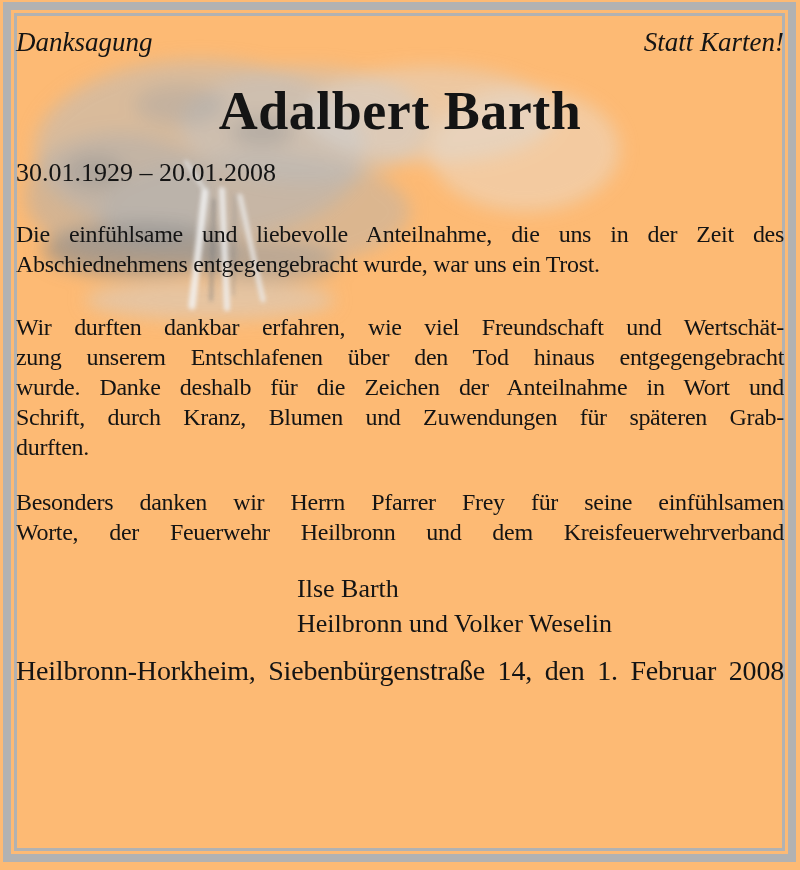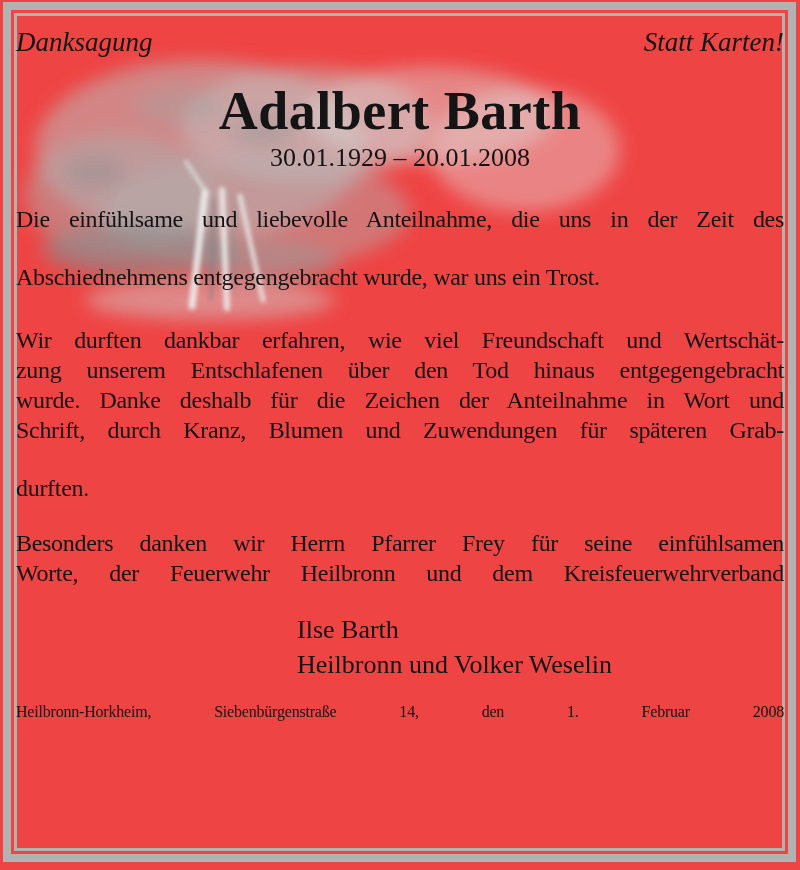--- a/index.html
+++ b/index.html
@@ -5,21 +5,21 @@
   html, body {
     margin: 0;
     padding: 0;
     width: 800px;
     height: 870px;
     background: #ffffff;
     overflow: hidden;
     font-family: "Liberation Serif", "DejaVu Serif", serif;
     color: #141414;
   }
-  .page { position: relative; width: 800px; height: 870px; background: #ef4444; }
+  .page { position: relative; width: 800px; height: 870px; background: #fdba74; }
 
   
   .watermark {
     position: absolute; inset: 0; z-index: 0; pointer-events: none;
   }
 
   .frame-outer {
     position: absolute; left: 3px; top: 2px; right: 4px; bottom: 8px;
     border: 8px solid #b2b2b2; z-index: 1; pointer-events: none;
   }
@@ -44,39 +44,39 @@
   }
   .thanks-line .b { font-weight: bold; }
 
   .deceased-name {
     margin-top: 24px; text-align: center;
     font-weight: bold; font-size: 54px; line-height: 58px;
     letter-spacing: 0.5px;
   }
 
   .life-dates {
-    margin-top: 2px; text-align: center;
+    margin-top: 17px; 
     font-size: 26px; line-height: 32px;
   }
 
   .para { font-size: 24px; line-height: 30px; letter-spacing: -0.3px; }
   .para.p1 { margin-top: 30px; }
   .para.p2 { margin-top: 33px; }
   .para.p3 { margin-top: 25px; }
   .jline { text-align: justify; text-align-last: justify; }
-  .jline.last { text-align-last: left; margin-top: 28px; }
+  .jline.last { text-align-last: left; }
 
   .signatures {
     margin: 24px 0 0 281px;
     font-weight: normal; font-size: 26px; line-height: 35px;
   }
 
   .place-date {
     margin-top: 15px;
-    font-size: 16px; line-height: 30px; letter-spacing: -0.2px;
+    font-size: 28px; line-height: 30px; letter-spacing: -0.2px;
     text-align: justify; text-align-last: justify;
   }
 </style>
 </head>
 <body>
 
 <div class="page">
 
   <svg class="watermark" viewBox="0 0 800 870" xmlns="http://www.w3.org/2000/svg" aria-hidden="true">
     <defs>

